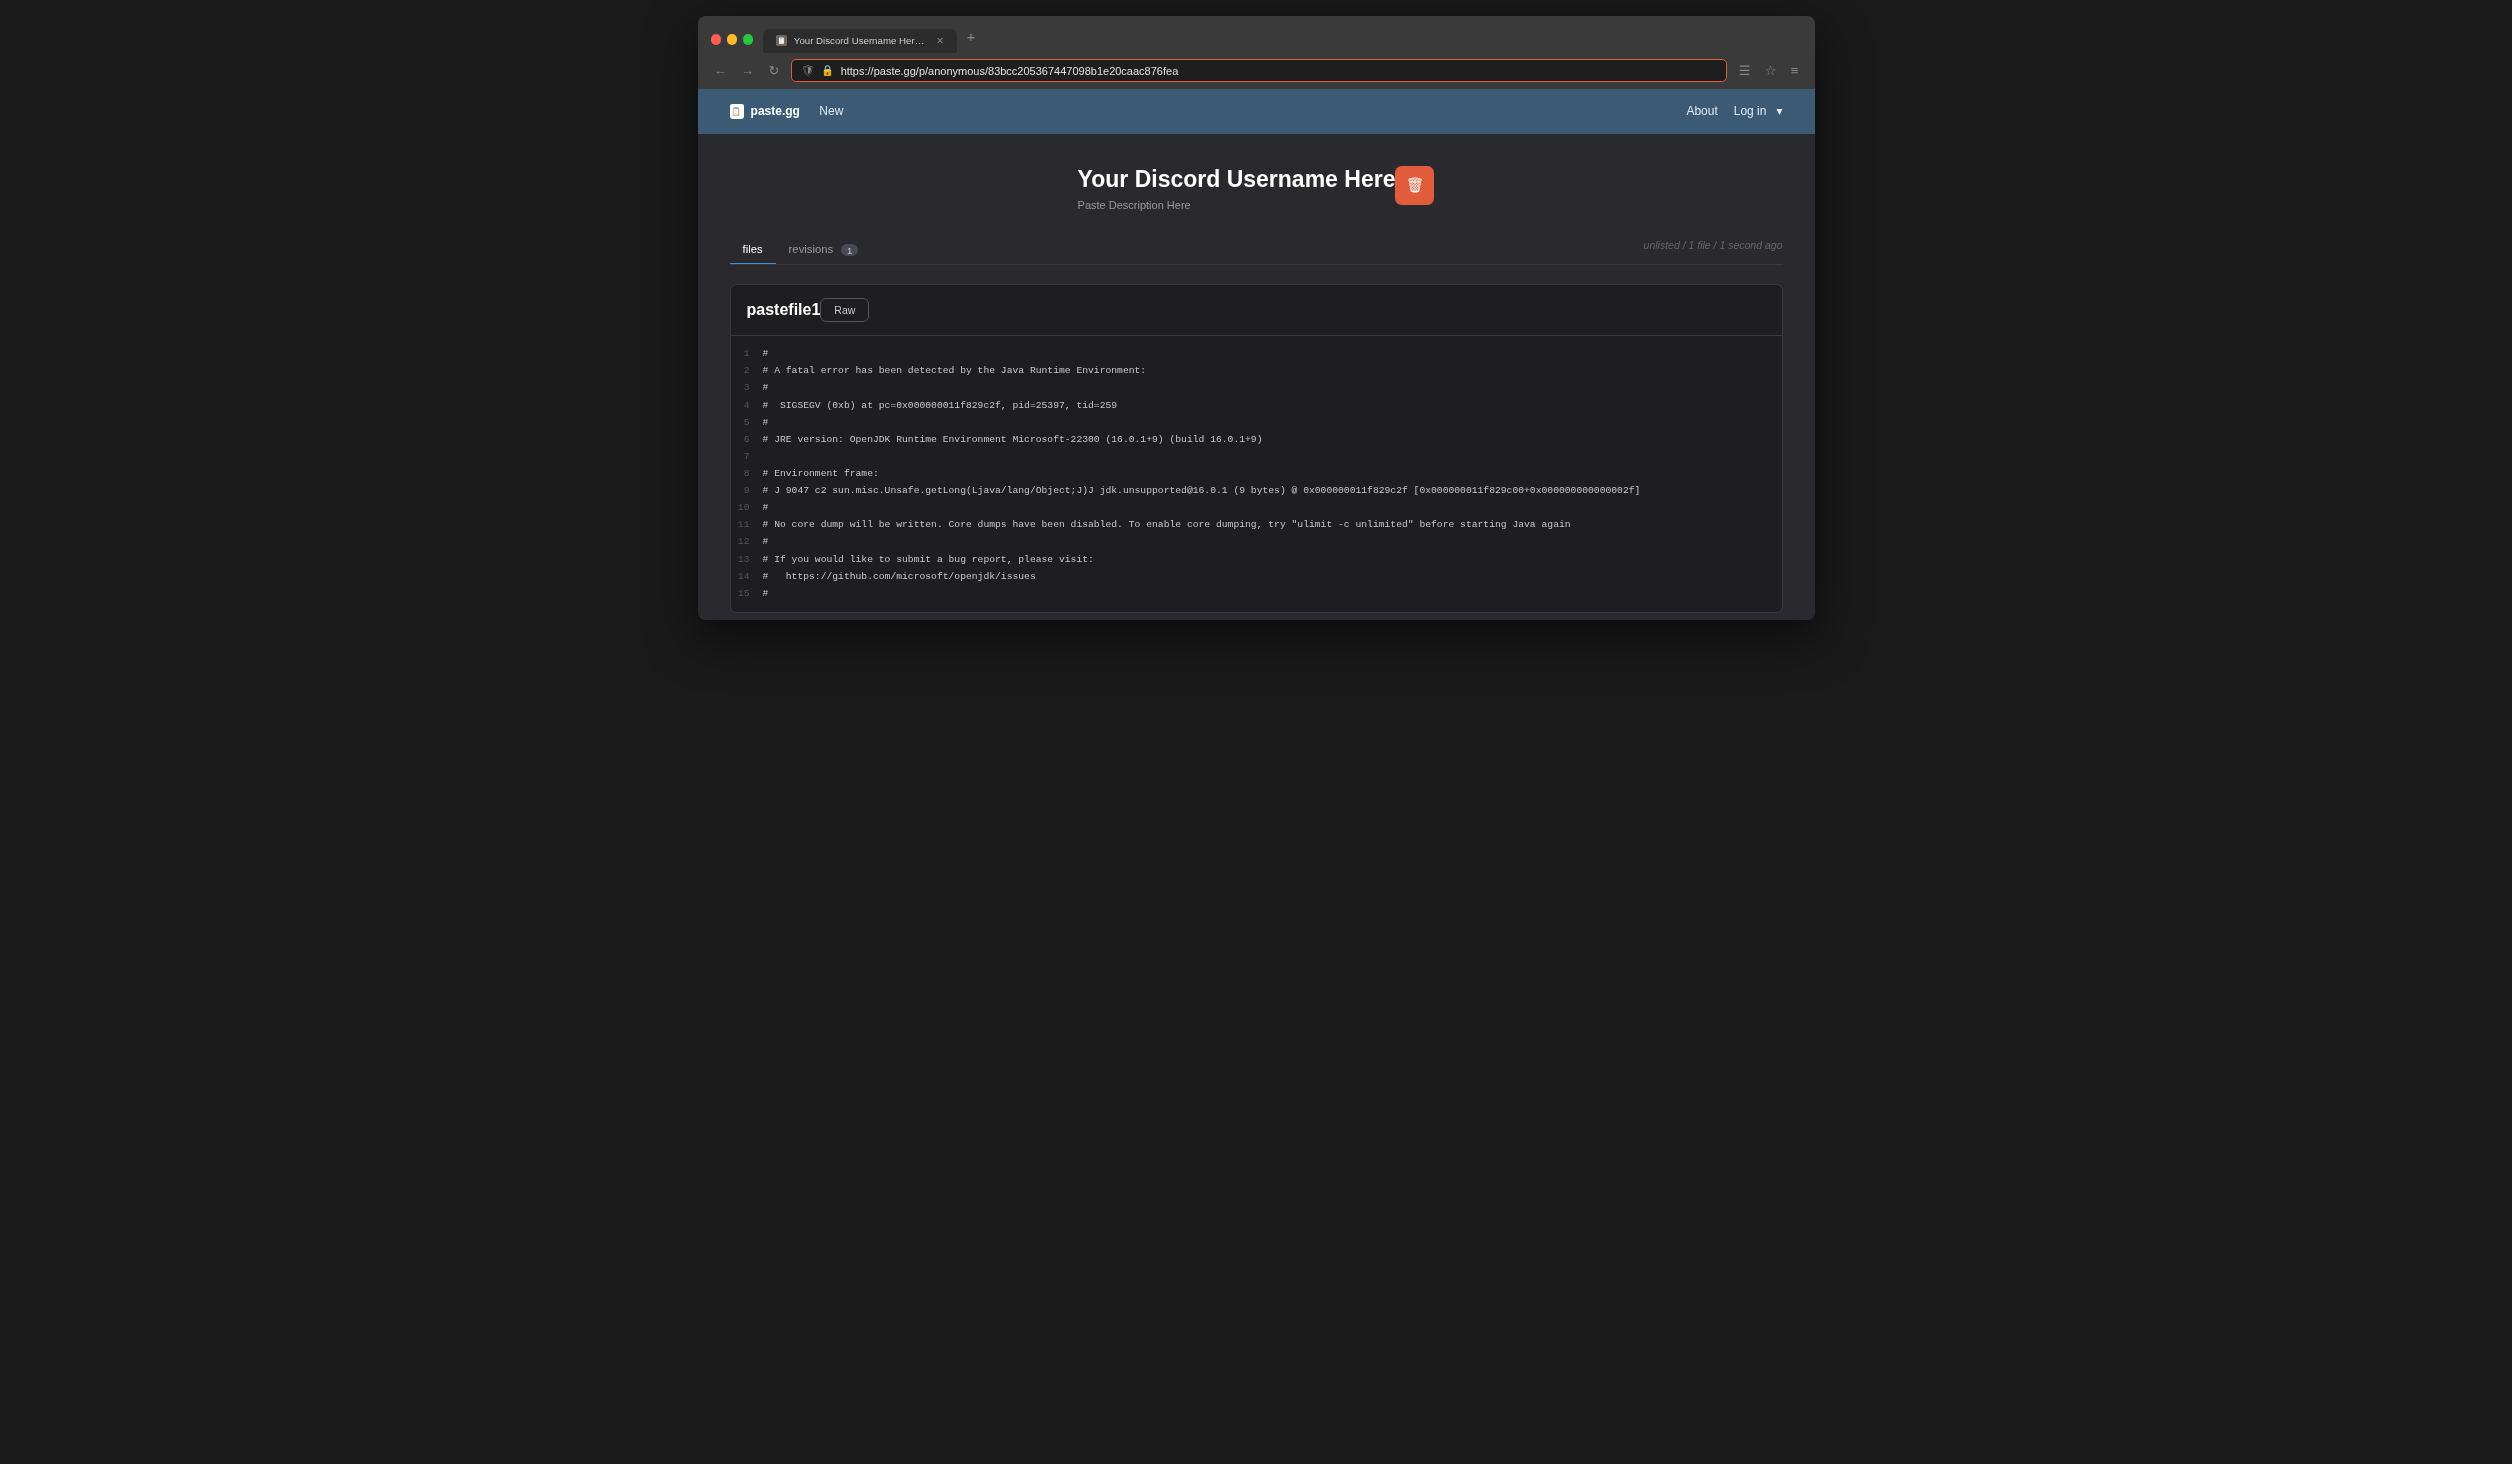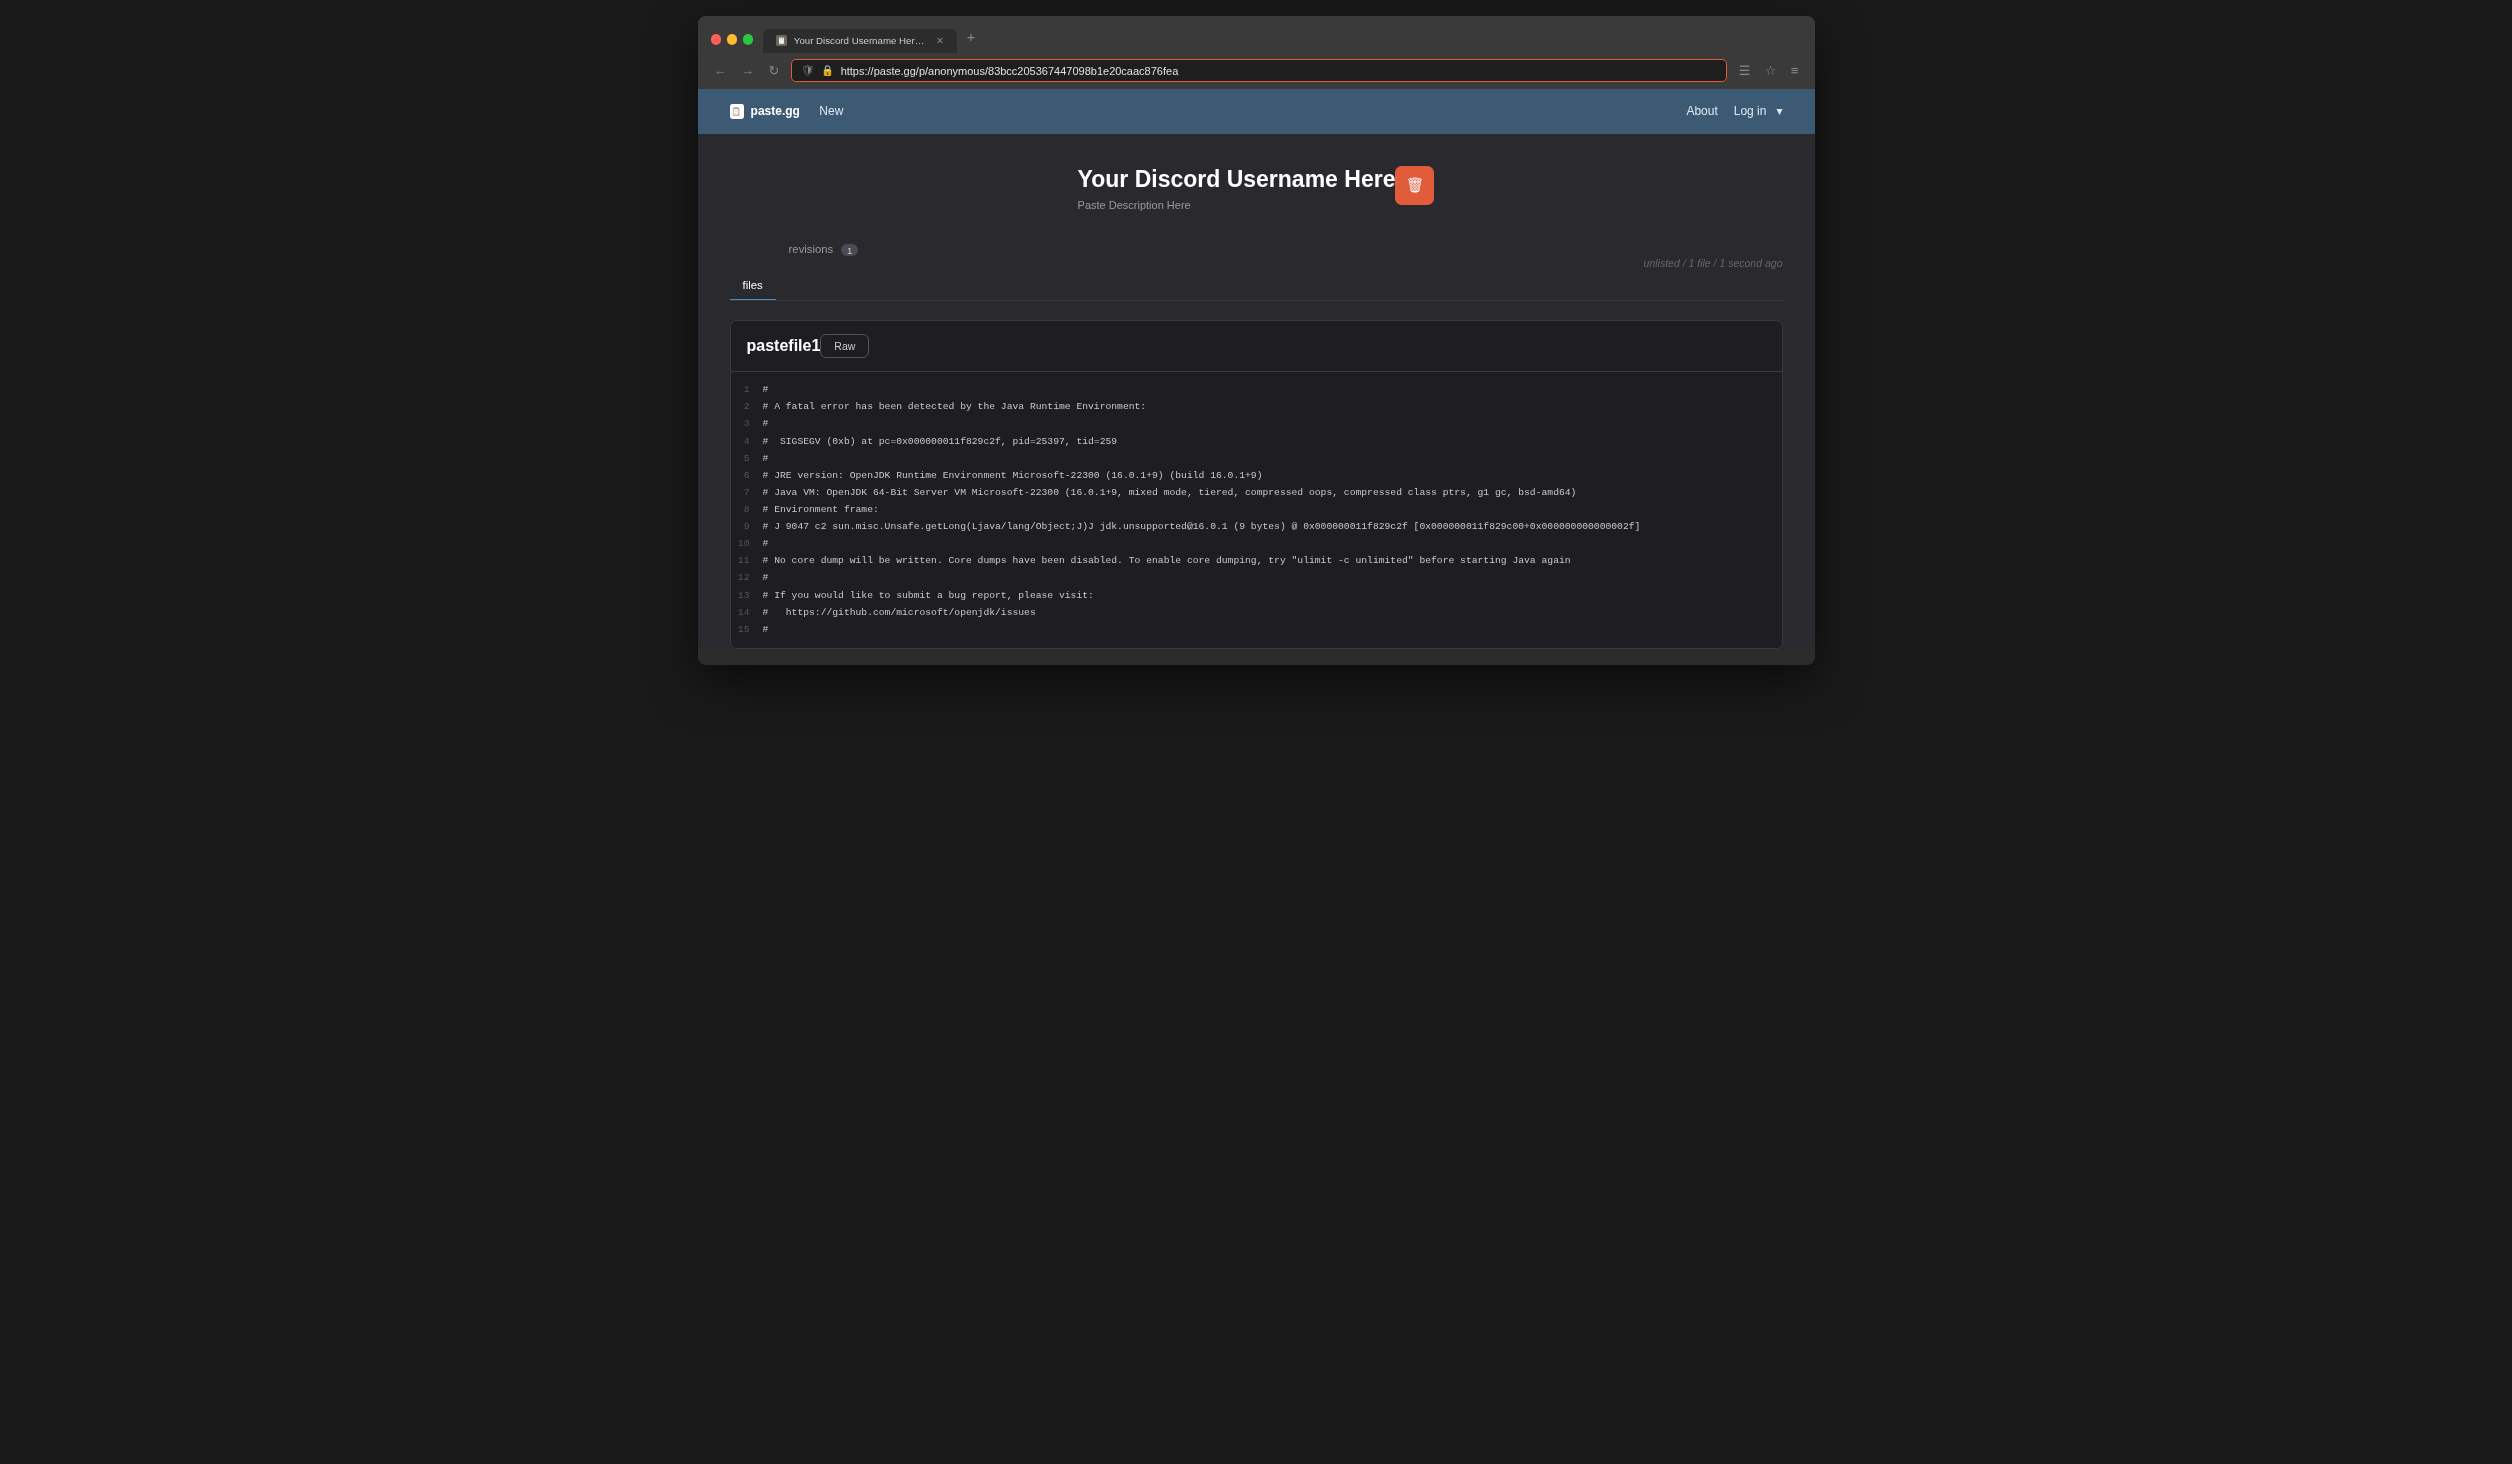--- a/index.html
+++ b/index.html
@@ -283,21 +283,20 @@
       color: #9a9a9a;
       cursor: pointer;
       font-size: 11.3px;
       border-bottom: 1.6px solid transparent;
       margin-bottom: -0.8px;
     }
 
     .tab-item.active {
       color: #ffffff;
       border-bottom-color: #4a8fcc;
-      margin-top: 36px;
     }
 
     .tab-badge {
       background: #4a4a55;
       color: #ccc;
       border-radius: 8px;
       padding: 0.8px 5.7px;
       font-size: 9.7px;
       margin-left: 4.9px;
     }
@@ -484,21 +483,20 @@
           <div class="code-line">
     <span class="line-num">5</span>
     <span class="line-code">#</span>
   </div>
           <div class="code-line">
     <span class="line-num">6</span>
     <span class="line-code"># JRE version: OpenJDK Runtime Environment Microsoft-22300 (16.0.1+9) (build 16.0.1+9)</span>
   </div>
           <div class="code-line">
     <span class="line-num">7</span>
-    <span class="line-code"># Java VM: OpenJDK 64-Bit Server VM Microsoft-22300 (16.0.1+9, mixed mode, tiered, compressed oops, compressed class ptrs, g1 gc, bsd-amd64)</span>
   </div>
           <div class="code-line">
     <span class="line-num">8</span>
     <span class="line-code"># Environment frame:</span>
   </div>
           <div class="code-line">
     <span class="line-num">9</span>
     <span class="line-code"># J 9047 c2 sun.misc.Unsafe.getLong(Ljava/lang/Object;J)J jdk.unsupported@16.0.1 (9 bytes) @ 0x000000011f829c2f [0x000000011f829c00+0x000000000000002f]</span>
   </div>
           <div class="code-line">

